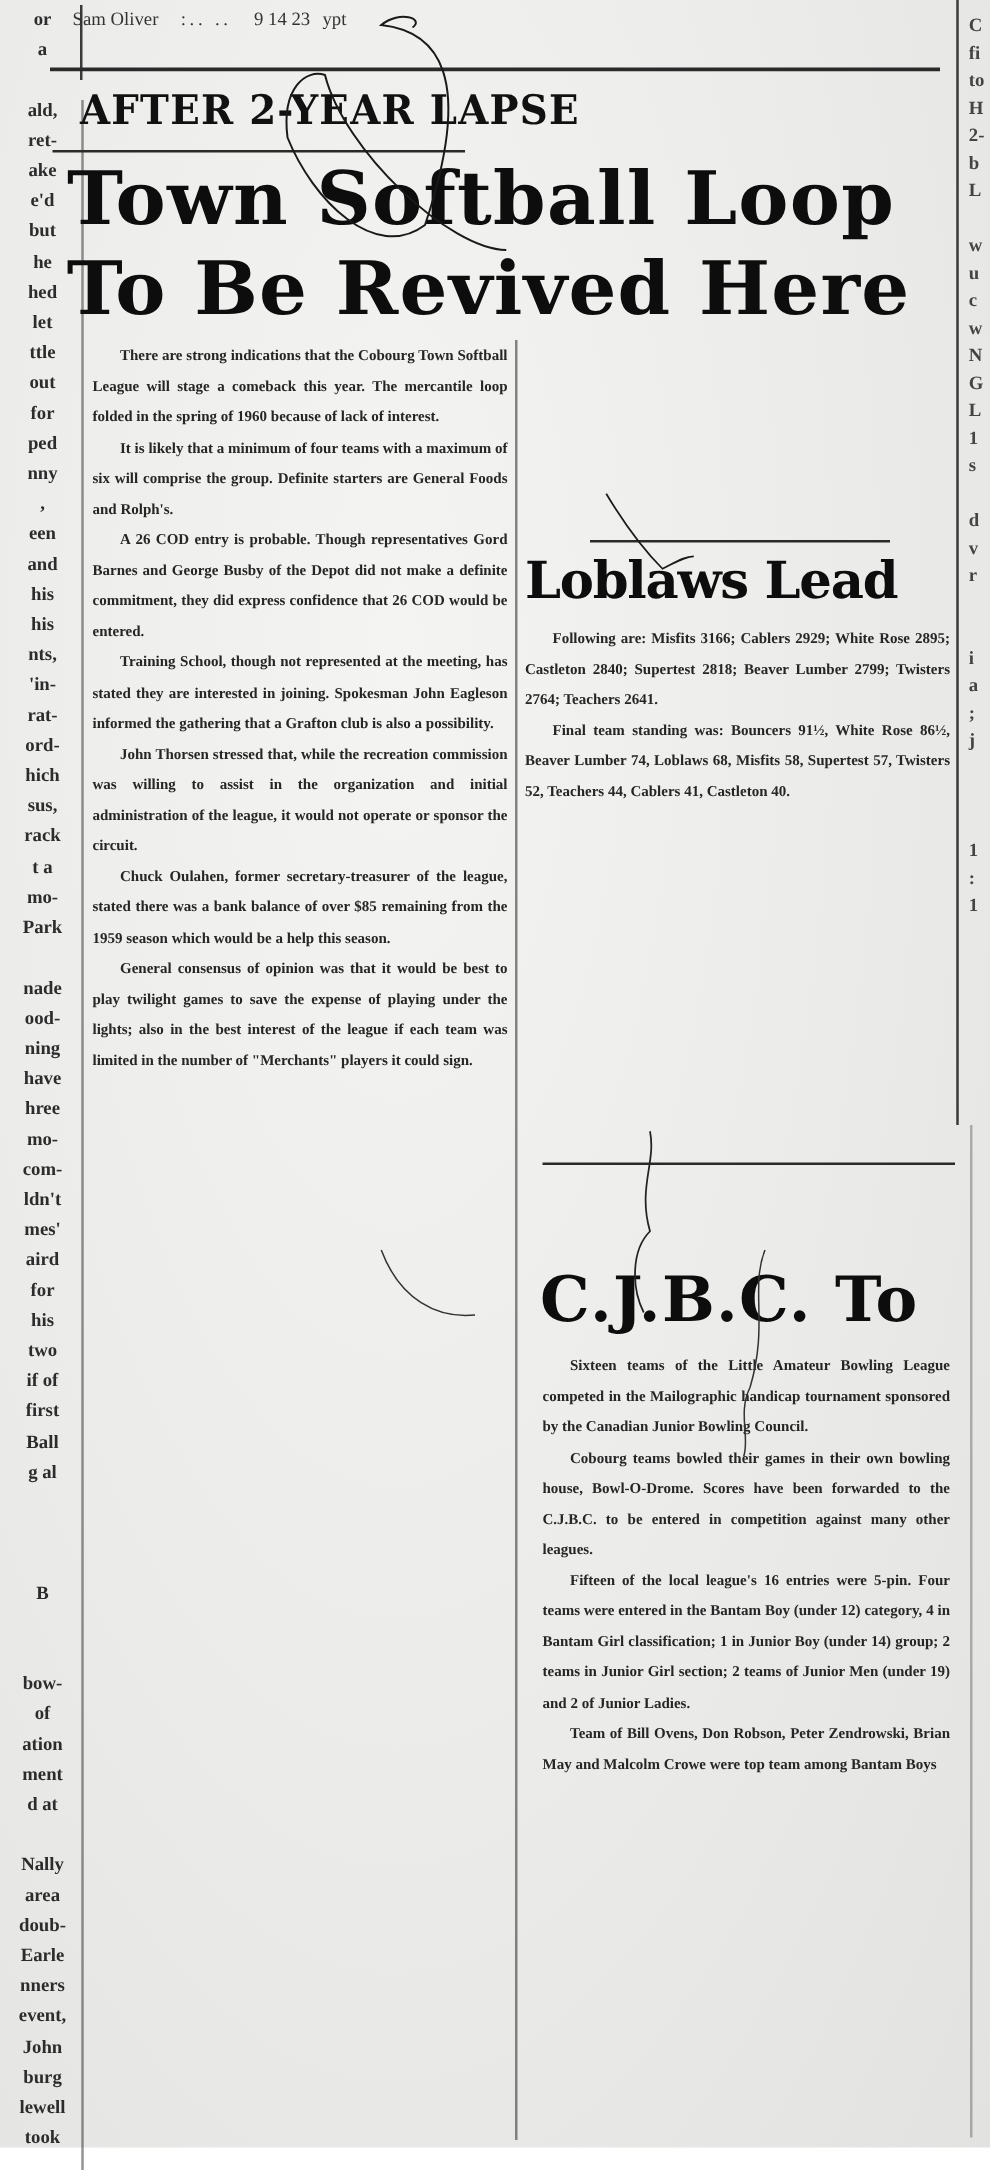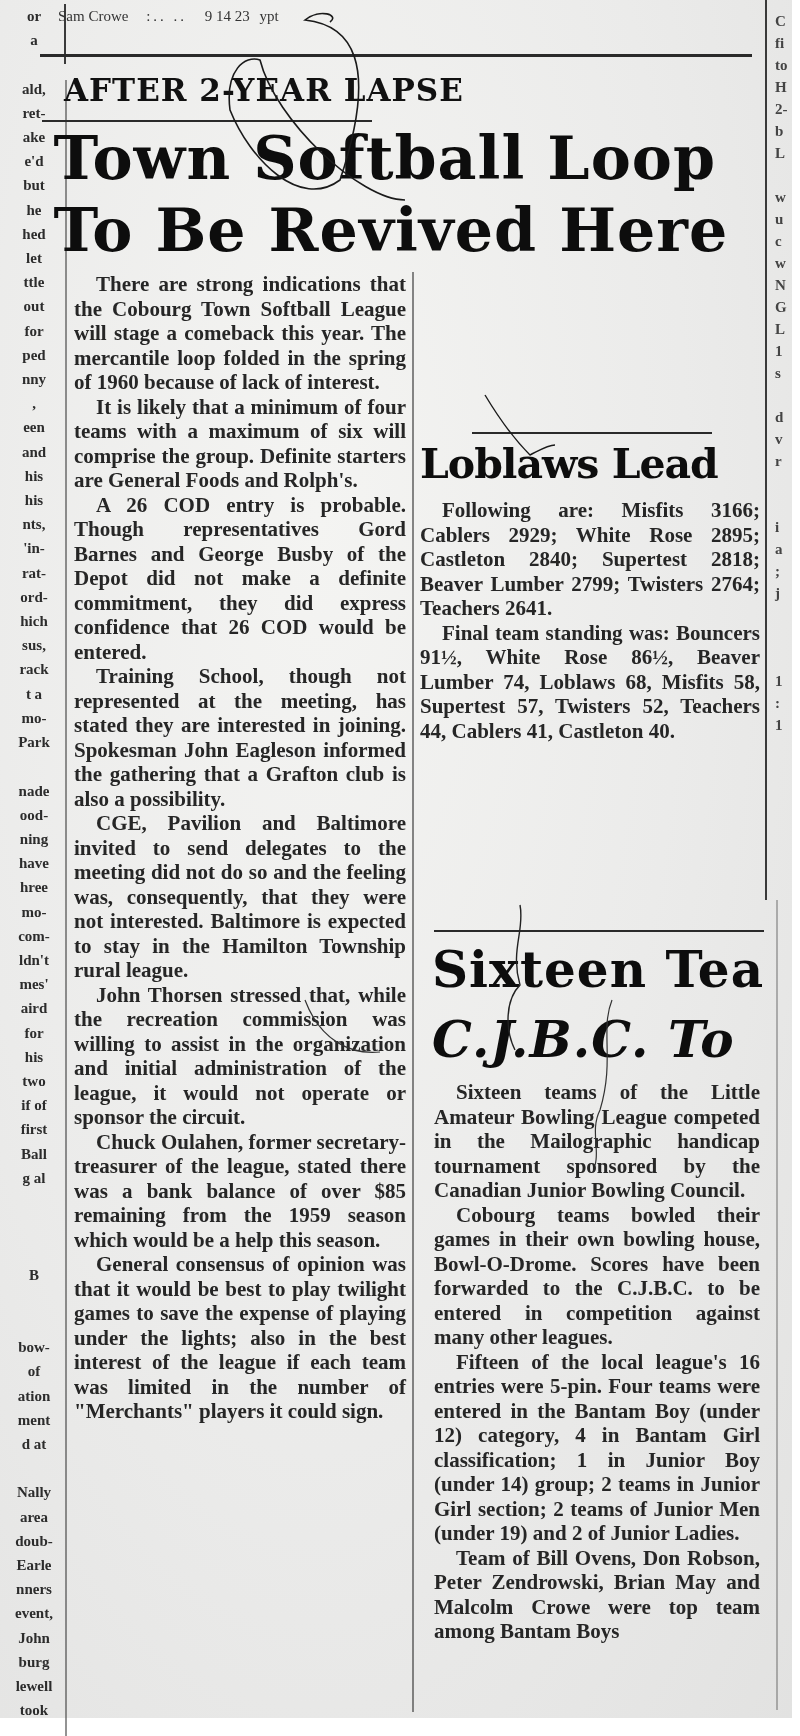--- a/index.html
+++ b/index.html
@@ -12,76 +12,74 @@
   .edge-col{position:absolute;font-family:"Liberation Serif",serif;font-weight:bold;
             font-size:15px;line-height:24.2px;color:#2c2c2c;white-space:pre;}
   .edge-left{left:6px;text-align:center;width:56px;}
   .edge-right{left:775px;width:20px;color:#444;}
   .clip{position:absolute;font-family:"Liberation Serif",serif;font-size:15px;color:#333;}
   .kicker{position:absolute;left:64px;top:71px;font-family:"DejaVu Serif",serif;font-weight:900;
           font-size:31px;letter-spacing:1px;color:#111;white-space:nowrap;transform:scaleY(1.05);}
   .headline{position:absolute;left:60px;font-family:"DejaVu Serif",serif;font-weight:bold;
             font-size:59px;color:#0d0d0d;white-space:nowrap;letter-spacing:1px;transform:scaleX(1.02);}
   .subhead{position:absolute;font-family:"DejaVu Serif",serif;font-weight:bold;color:#0d0d0d;white-space:nowrap;}
-  .col{position:absolute;font-family:"Liberation Serif",serif;font-weight:bold;font-size:21px;
+  .col{position:absolute;font-family:"Liberation Serif",serif;font-weight:bold;font-size:12px;
        line-height:24.5px;text-align:justify;color:#262626;}
   .col p{margin:0;text-indent:22px;}
   .scribble{position:absolute;left:0;top:0;pointer-events:none;}
 </style>
 </head>
 <body>
 
 <div class="paper">
 
   <div class="vrule" style="left:64px;top:4px;height:60px;"></div>
   <div class="vrule" style="left:65px;top:80px;height:1660px;opacity:.55;"></div>
   <div class="vrule" style="left:412px;top:272px;height:1440px;opacity:.6;"></div>
   <div class="vrule" style="left:765px;top:0;height:900px;"></div>
   <div class="vrule" style="left:776px;top:900px;height:810px;opacity:.35;"></div>
 
   <div class="clip" style="left:58px;top:8px;">
-    <span>Sam Crowe</span>
+    <span>Sam Oliver</span>
     <span style="margin-left:14px;letter-spacing:3px;">:.. ..</span>
     <span style="margin-left:14px;">9 14 23</span>
     <span style="margin-left:6px;">ypt</span>
   </div>
 
   <div class="hrule" style="left:40px;top:54px;width:712px;"></div>
 
   <div class="kicker">AFTER 2-YEAR LAPSE</div>
   <div class="hrule" style="left:42px;top:120px;width:330px;height:2px;"></div>
 
   <div class="headline" style="top:124px;">Town Softball Loop</div>
   <div class="headline" style="top:196px;">To Be Revived Here</div>
 
   <div class="col" style="left:74px;top:272px;width:332px;">
     <p>There are strong indications that the Cobourg Town Softball League will stage a comeback this year. The mercantile loop folded in the spring of 1960 because of lack of interest.</p>
     <p>It is likely that a minimum of four teams with a maximum of six will comprise the group. Definite starters are General Foods and Rolph's.</p>
     <p>A 26 COD entry is probable. Though representatives Gord Barnes and George Busby of the Depot did not make a definite commitment, they did express confidence that 26 COD would be entered.</p>
     <p>Training School, though not represented at the meeting, has stated they are interested in joining. Spokesman John Eagleson informed the gathering that a Grafton club is also a possibility.</p>
-    <p>CGE, Pavilion and Baltimore invited to send delegates to the meeting did not do so and the feeling was, consequently, that they were not interested. Baltimore is expected to stay in the Hamilton Township rural league.</p>
     <p>John Thorsen stressed that, while the recreation commission was willing to assist in the organization and initial administration of the league, it would not operate or sponsor the circuit.</p>
     <p>Chuck Oulahen, former secretary-treasurer of the league, stated there was a bank balance of over $85 remaining from the 1959 season which would be a help this season.</p>
     <p>General consensus of opinion was that it would be best to play twilight games to save the expense of playing under the lights; also in the best interest of the league if each team was limited in the number of "Merchants" players it could sign.</p>
   </div>
 
 
   <div class="hrule" style="left:472px;top:432px;width:240px;height:2px;"></div>
 
   <div class="subhead" style="left:420px;top:440px;font-size:41px;letter-spacing:-1px;">Loblaws Lead</div>
 
   <div class="col" style="left:420px;top:498px;width:340px;">
     <p>Following are: Misfits 3166; Cablers 2929; White Rose 2895; Castleton 2840; Supertest 2818; Beaver Lumber 2799; Twisters 2764; Teachers 2641.</p>
     <p>Final team standing was: Bouncers 91½, White Rose 86½, Beaver Lumber 74, Loblaws 68, Misfits 58, Supertest 57, Twisters 52, Teachers 44, Cablers 41, Castleton 40.</p>
   </div>
 
   <div class="hrule" style="left:434px;top:930px;width:330px;height:2px;"></div>
 
-  <div class="subhead" style="left:432px;top:940px;font-size:50px;letter-spacing:1px;">Sixteen Tea</div>
-  <div class="subhead" style="left:432px;top:1010px;font-size:50px;letter-spacing:1px;font-style:italic;">C.J.B.C. To</div>
+  <div class="subhead" style="left:432px;top:1010px;font-size:50px;letter-spacing:1px;">C.J.B.C. To</div>
 
   <div class="col" style="left:434px;top:1080px;width:326px;">
     <p>Sixteen teams of the Little Amateur Bowling League competed in the Mailographic handicap tournament sponsored by the Canadian Junior Bowling Council.</p>
     <p>Cobourg teams bowled their games in their own bowling house, Bowl-O-Drome. Scores have been forwarded to the C.J.B.C. to be entered in competition against many other leagues.</p>
     <p>Fifteen of the local league's 16 entries were 5-pin. Four teams were entered in the Bantam Boy (under 12) category, 4 in Bantam Girl classification; 1 in Junior Boy (under 14) group; 2 teams in Junior Girl section; 2 teams of Junior Men (under 19) and 2 of Junior Ladies.</p>
     <p>Team of Bill Ovens, Don Robson, Peter Zendrowski, Brian May and Malcolm Crowe were top team among Bantam Boys</p>
   </div>
 
   <div class="edge-col edge-left" style="top:4px;" id="leftEdge">or
 a

